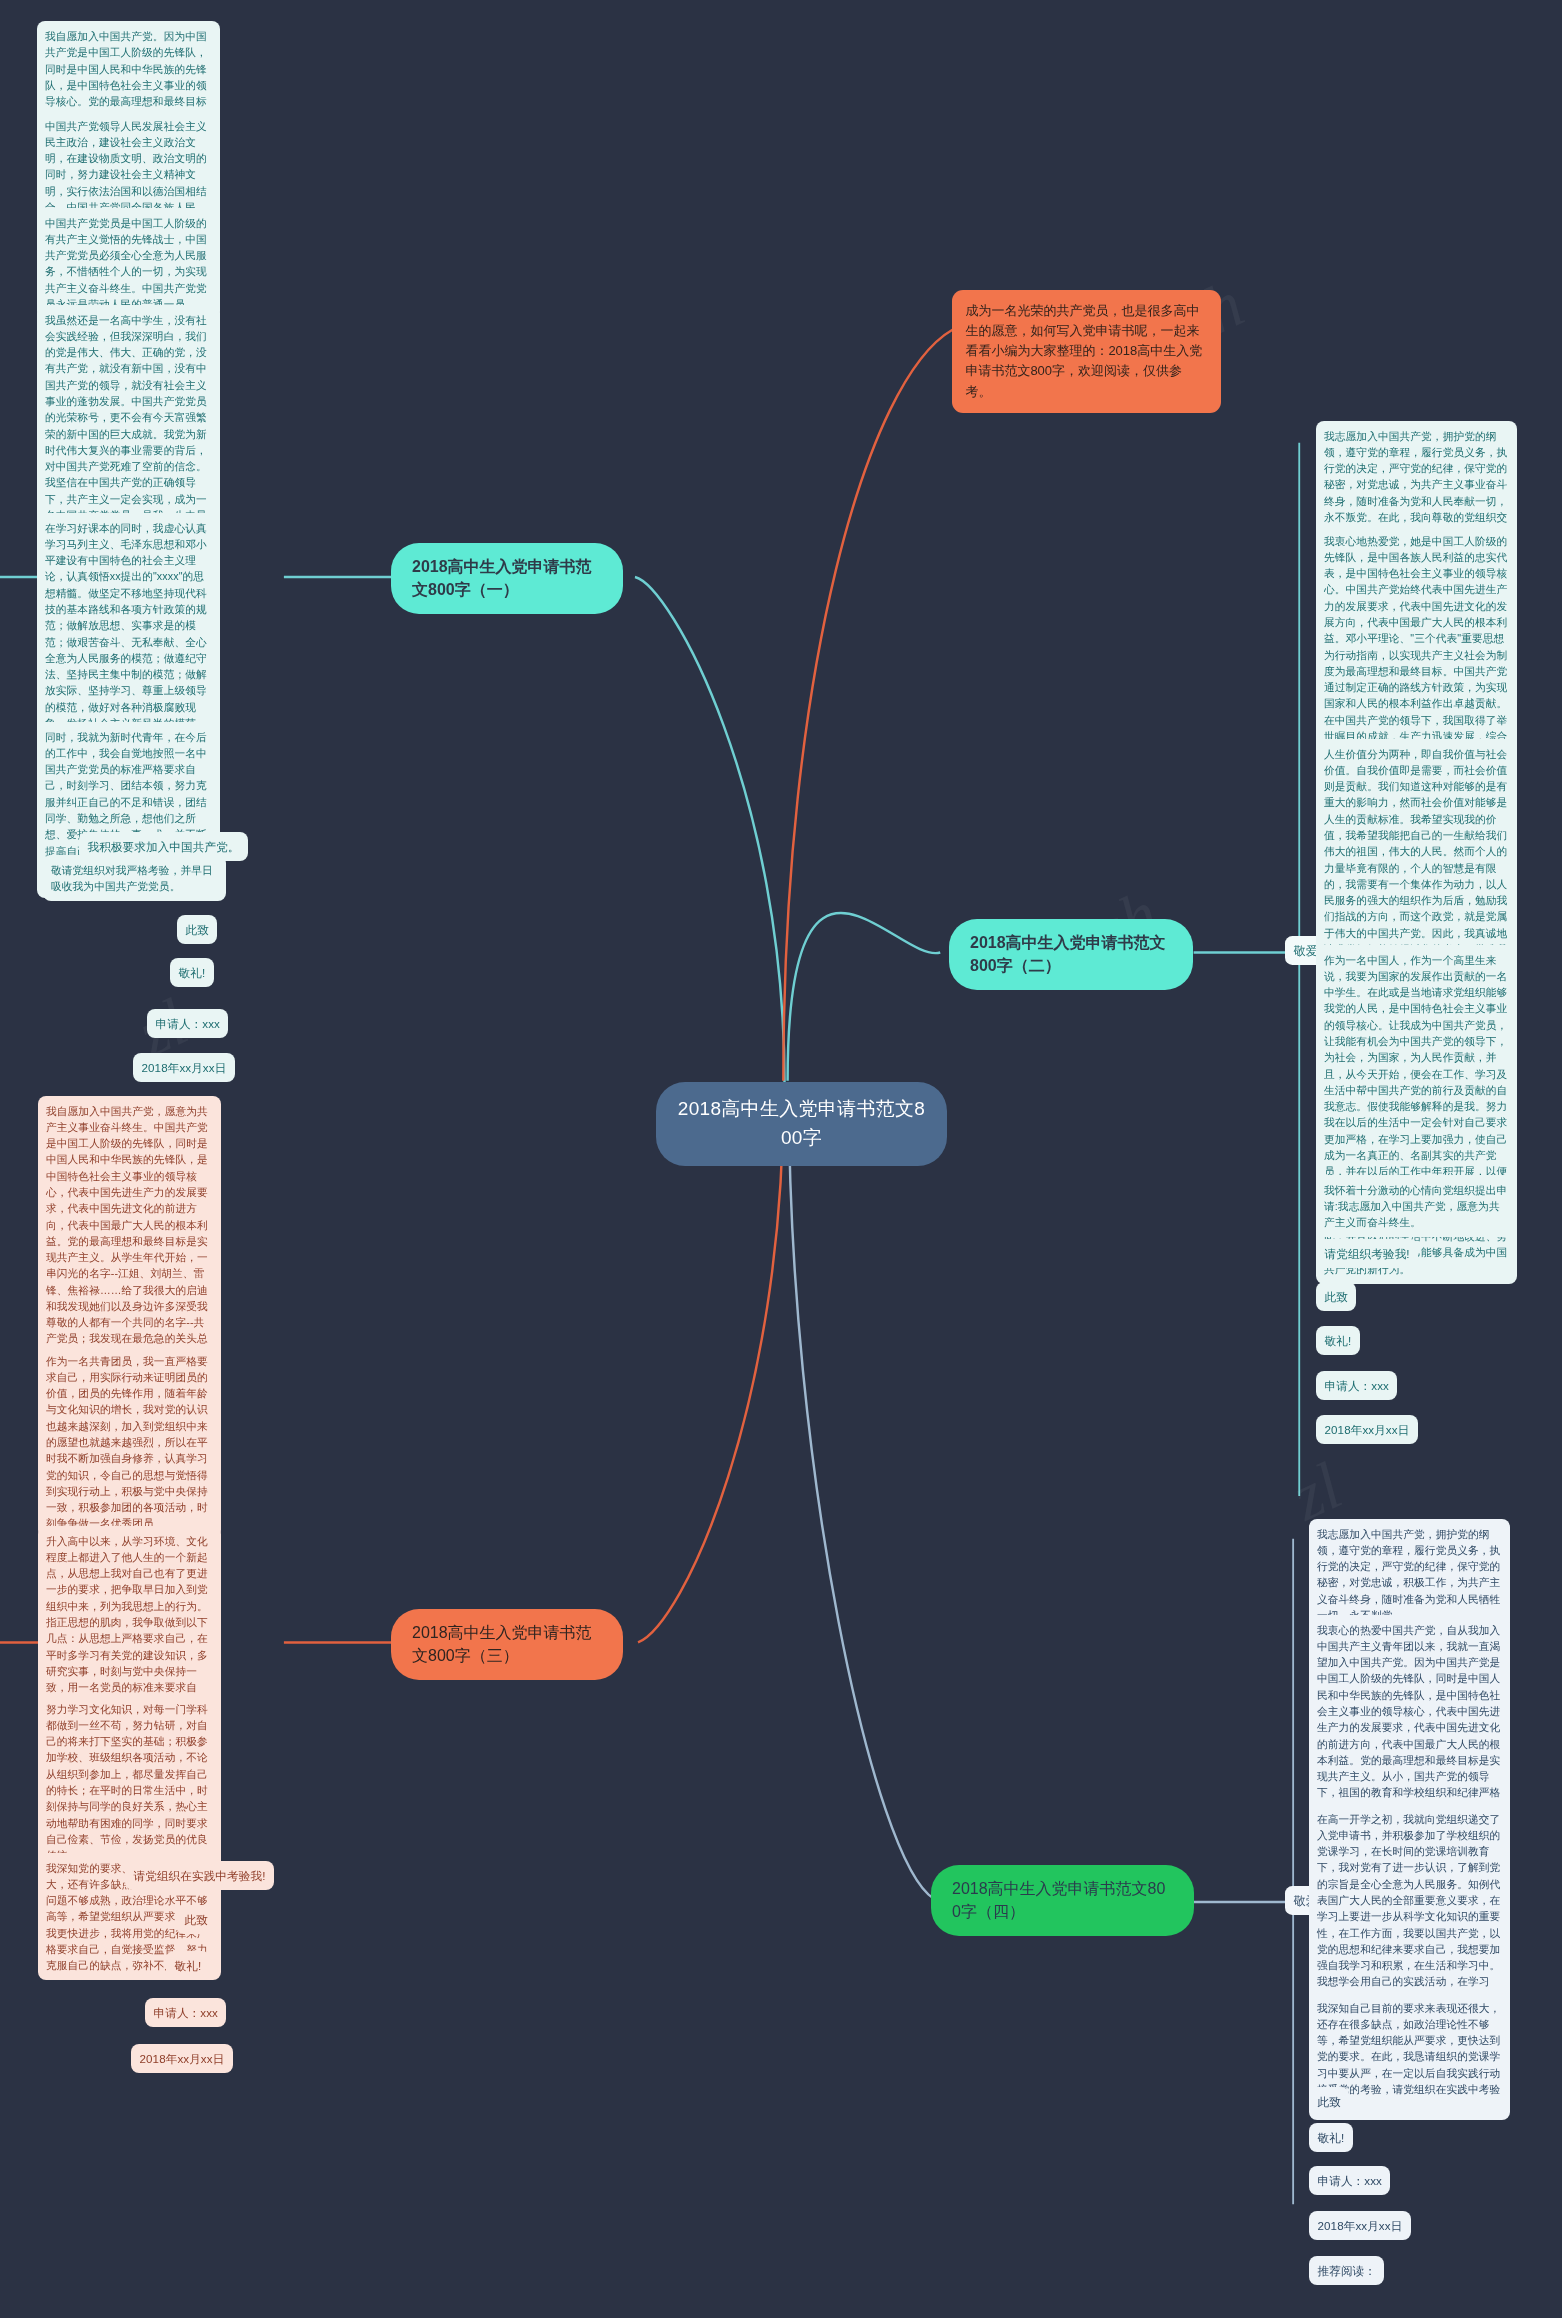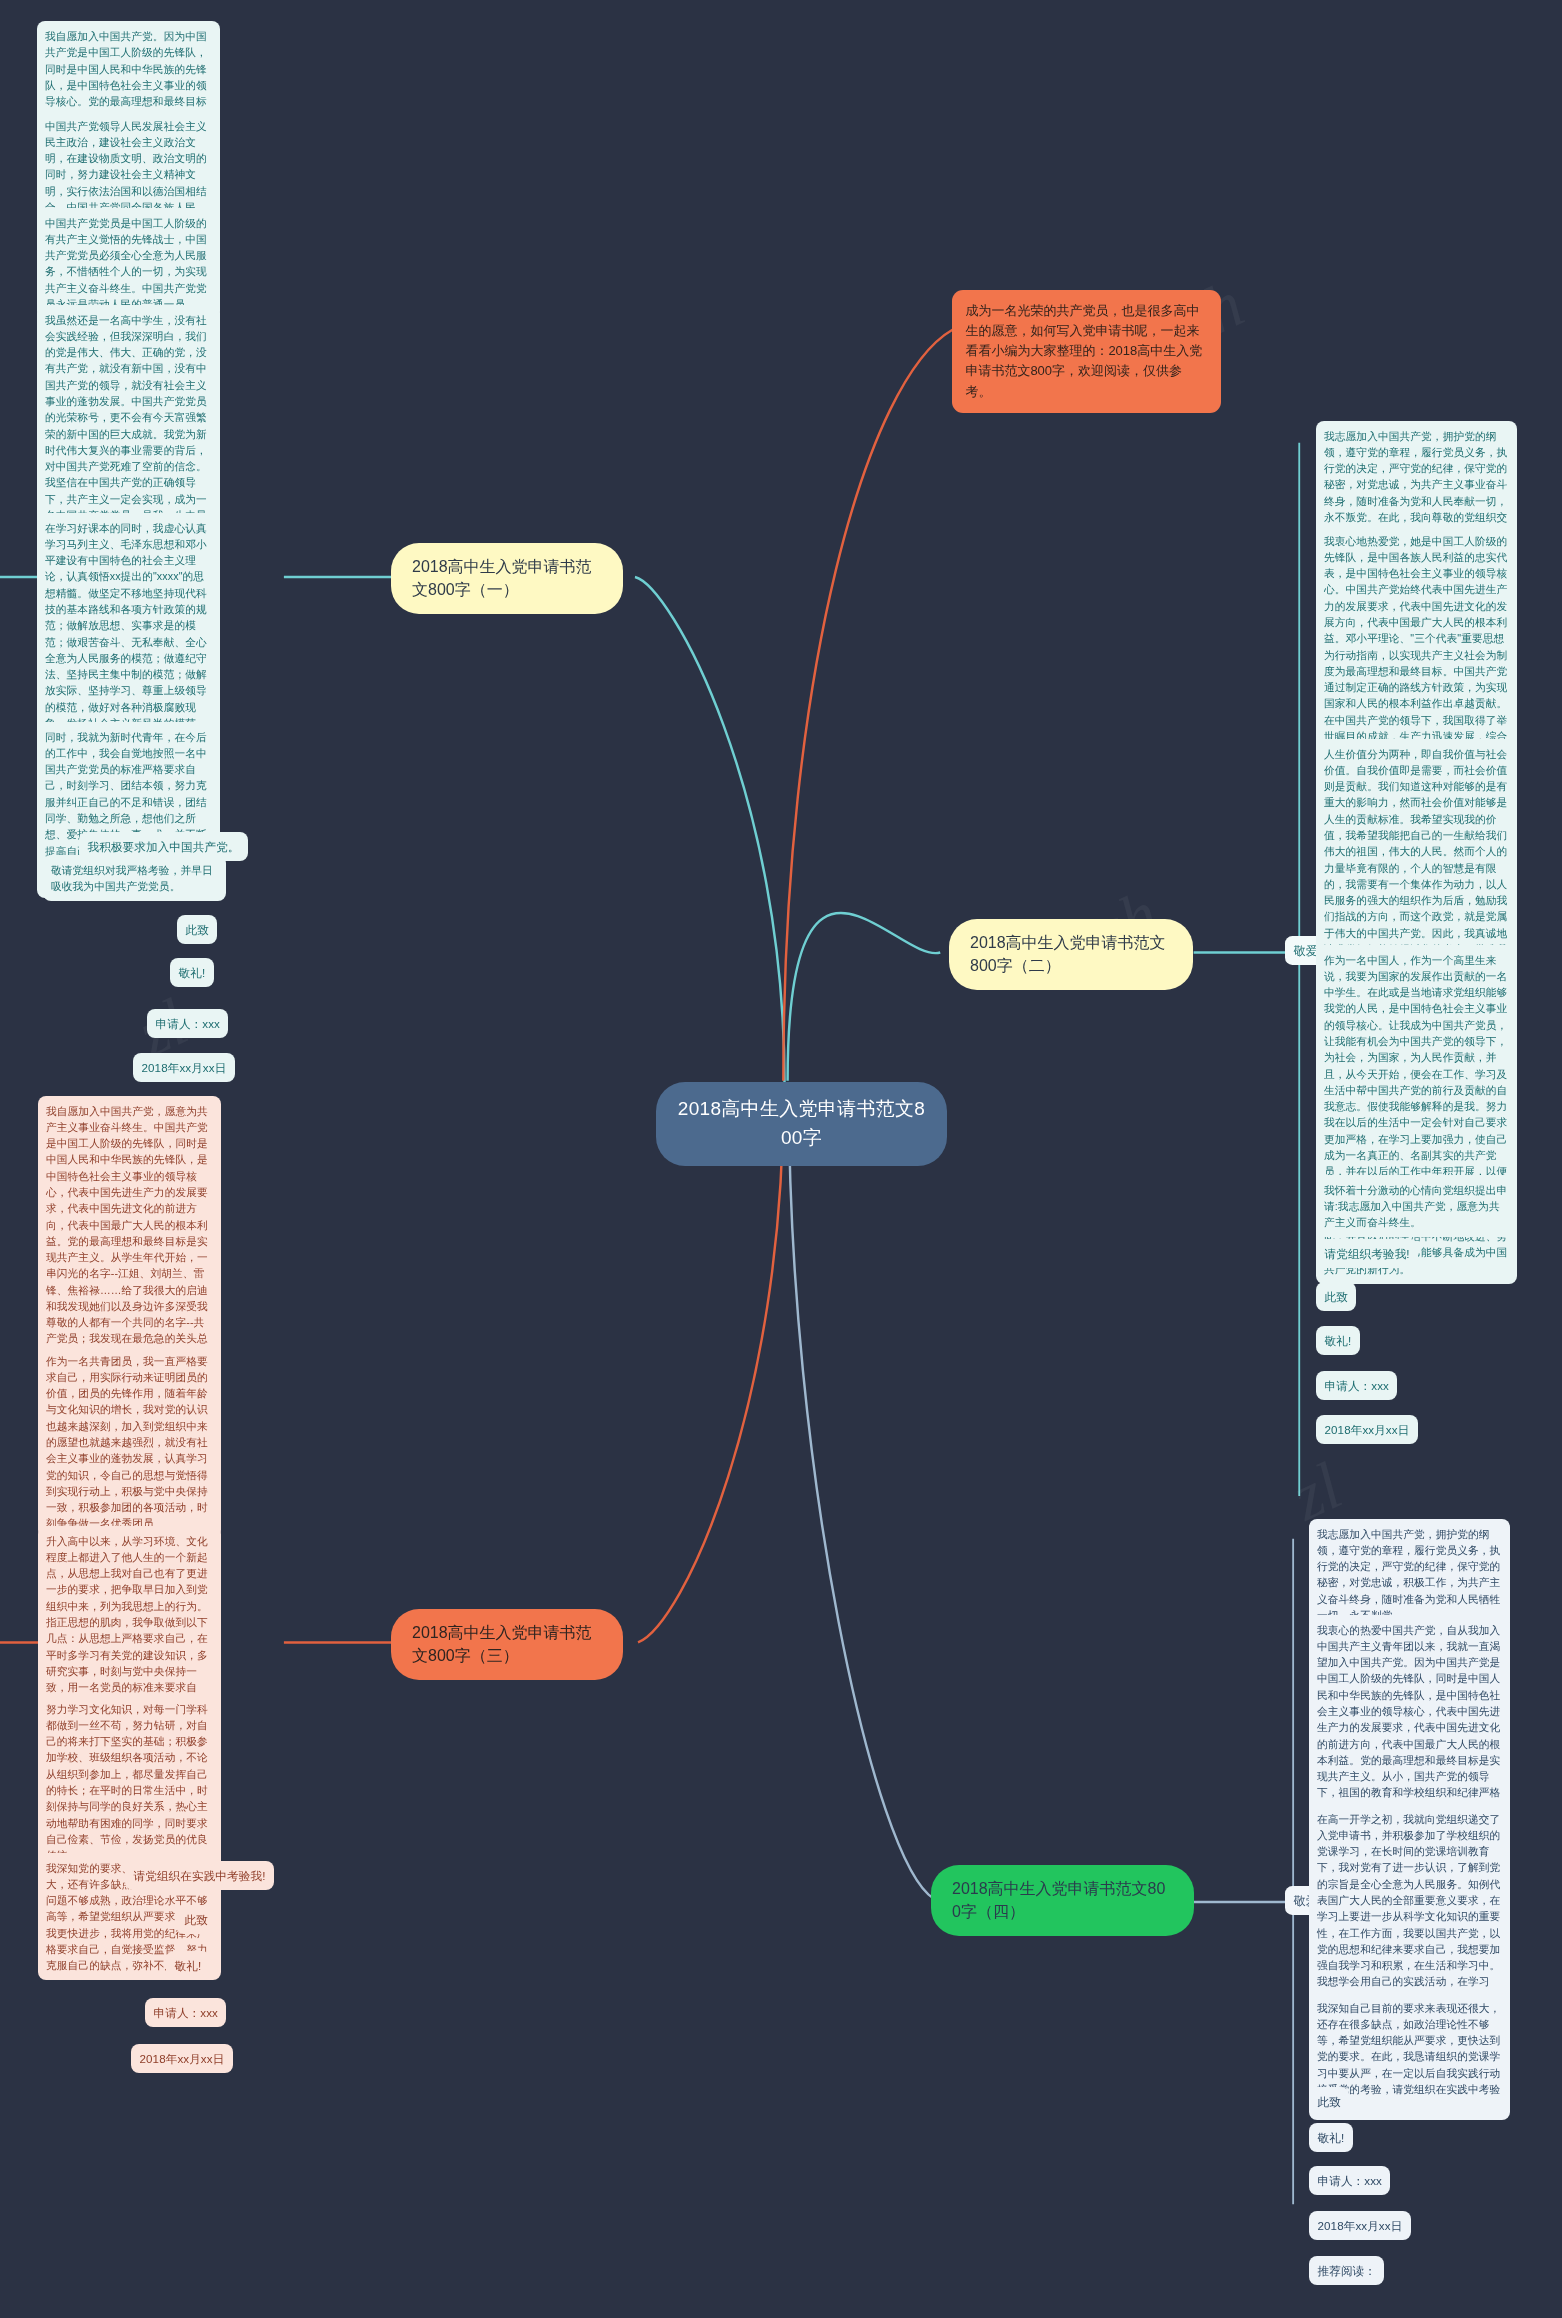--- a/index.html
+++ b/index.html
@@ -38,21 +38,21 @@
     letter-spacing: 0.3px;
   }
   
   .branch {
     border-radius: 28px;
     font-size: 16px;
     padding: 12.2px 21px;
     color: #2f3b49;
     line-height: 1.45;
   }
-  .branch.teal   { background: #fef9c3; }
+  .branch.teal   { background: #5eead4; font-weight: bold; }
   .branch.orange { background: #f2754c; color: #2f2420; }
   .branch.steel  { background: #22c55e; color: #2b3b4d; }
   
   .conn-label {
     background: #f4f8f8;
     border-radius: 7.3px;
     font-size: 12.2px;
     padding: 5.5px 8.5px;
     white-space: nowrap;
   }
@@ -176,21 +176,21 @@
   <div class="node leaf teal small" style="left:1316px; top:1239px;">请党组织考验我!</div>
   <div class="node leaf teal small" style="left:1316px; top:1282px;">此致</div>
   <div class="node leaf teal small" style="left:1316px; top:1326px;">敬礼!</div>
   <div class="node leaf teal small" style="left:1316px; top:1371px;">申请人：xxx</div>
   <div class="node leaf teal small" style="left:1316px; top:1415px;">2018年xx月xx日</div>
 
   <div class="node branch orange" style="left:391px; top:1609px; width:232px;">2018高中生入党申请书范文800字（三）</div>
   <div class="node conn-label orange" style="left:110px; top:1626px;">敬爱的党组织：</div>
 
   <div class="node leaf orange" style="left:38px; top:1096px; width:183px;">我自愿加入中国共产党，愿意为共产主义事业奋斗终生。中国共产党是中国工人阶级的先锋队，同时是中国人民和中华民族的先锋队，是中国特色社会主义事业的领导核心，代表中国先进生产力的发展要求，代表中国先进文化的前进方向，代表中国最广大人民的根本利益。党的最高理想和最终目标是实现共产主义。从学生年代开始，一串闪光的名字--江姐、刘胡兰、雷锋、焦裕禄……给了我很大的启迪和我发现她们以及身边许多深受我尊敬的人都有一个共同的名字--共产党员；我发现在最危急的关头总能听到一句话--共产党员跟我上。这确立了我要成为她们中的一员的决心。我把能参加这样伟大的党作为最大的光荣和自豪，而我之所以加入中国共产党，便是因为中国共产党是一个先进的组织。</div>
-  <div class="node leaf orange" style="left:38px; top:1346px; width:183px;">作为一名共青团员，我一直严格要求自己，用实际行动来证明团员的价值，团员的先锋作用，随着年龄与文化知识的增长，我对党的认识也越来越深刻，加入到党组织中来的愿望也就越来越强烈，就没有社会主义事业的蓬勃发展，认真学习党的知识，令自己的思想与觉悟得到实现行动上，积极与党中央保持一致，积极参加团的各项活动，时刻争争做一名优秀团员。</div>
+  <div class="node leaf orange" style="left:38px; top:1346px; width:183px;">作为一名共青团员，我一直严格要求自己，用实际行动来证明团员的价值，团员的先锋作用，随着年龄与文化知识的增长，我对党的认识也越来越深刻，加入到党组织中来的愿望也就越来越强烈，所以在平时我不断加强自身修养，认真学习党的知识，令自己的思想与觉悟得到实现行动上，积极与党中央保持一致，积极参加团的各项活动，时刻争争做一名优秀团员。</div>
   <div class="node leaf orange" style="left:38px; top:1526px; width:183px;">升入高中以来，从学习环境、文化程度上都进入了他人生的一个新起点，从思想上我对自己也有了更进一步的要求，把争取早日加入到党组织中来，列为我思想上的行为。指正思想的肌肉，我争取做到以下几点：从思想上严格要求自己，在平时多学习有关党的建设知识，多研究实事，时刻与党中央保持一致，用一名党员的标准来要求自己。</div>
   <div class="node leaf orange" style="left:38px; top:1694px; width:183px;">努力学习文化知识，对每一门学科都做到一丝不苟，努力钻研，对自己的将来打下坚实的基础；积极参加学校、班级组织各项活动，不论从组织到参加上，都尽量发挥自己的特长；在平时的日常生活中，时刻保持与同学的良好关系，热心主动地帮助有困难的同学，同时要求自己俭素、节俭，发扬党员的优良传统。</div>
   <div class="node leaf orange" style="left:38px; top:1853px; width:183px;">我深知党的要求、自己的差距还很大，还有许多缺点和不足，如处理问题不够成熟，政治理论水平不够高等，希望党组织从严要求，以便我更快进步，我将用党的纪律来严格要求自己，自觉接受监督，努力克服自己的缺点，弥补不足。</div>
   <div class="node leaf orange small" style="left:125px; top:1861px;">请党组织在实践中考验我!</div>
   <div class="node leaf orange small" style="left:176px; top:1905px;">此致</div>
   <div class="node leaf orange small" style="left:166px; top:1951px;">敬礼!</div>
   <div class="node leaf orange small" style="left:145px; top:1998px;">申请人：xxx</div>
   <div class="node leaf orange small" style="left:131px; top:2044px;">2018年xx月xx日</div>
 
   <div class="node branch steel" style="left:931px; top:1865px; width:263px;">2018高中生入党申请书范文800字（四）</div>

